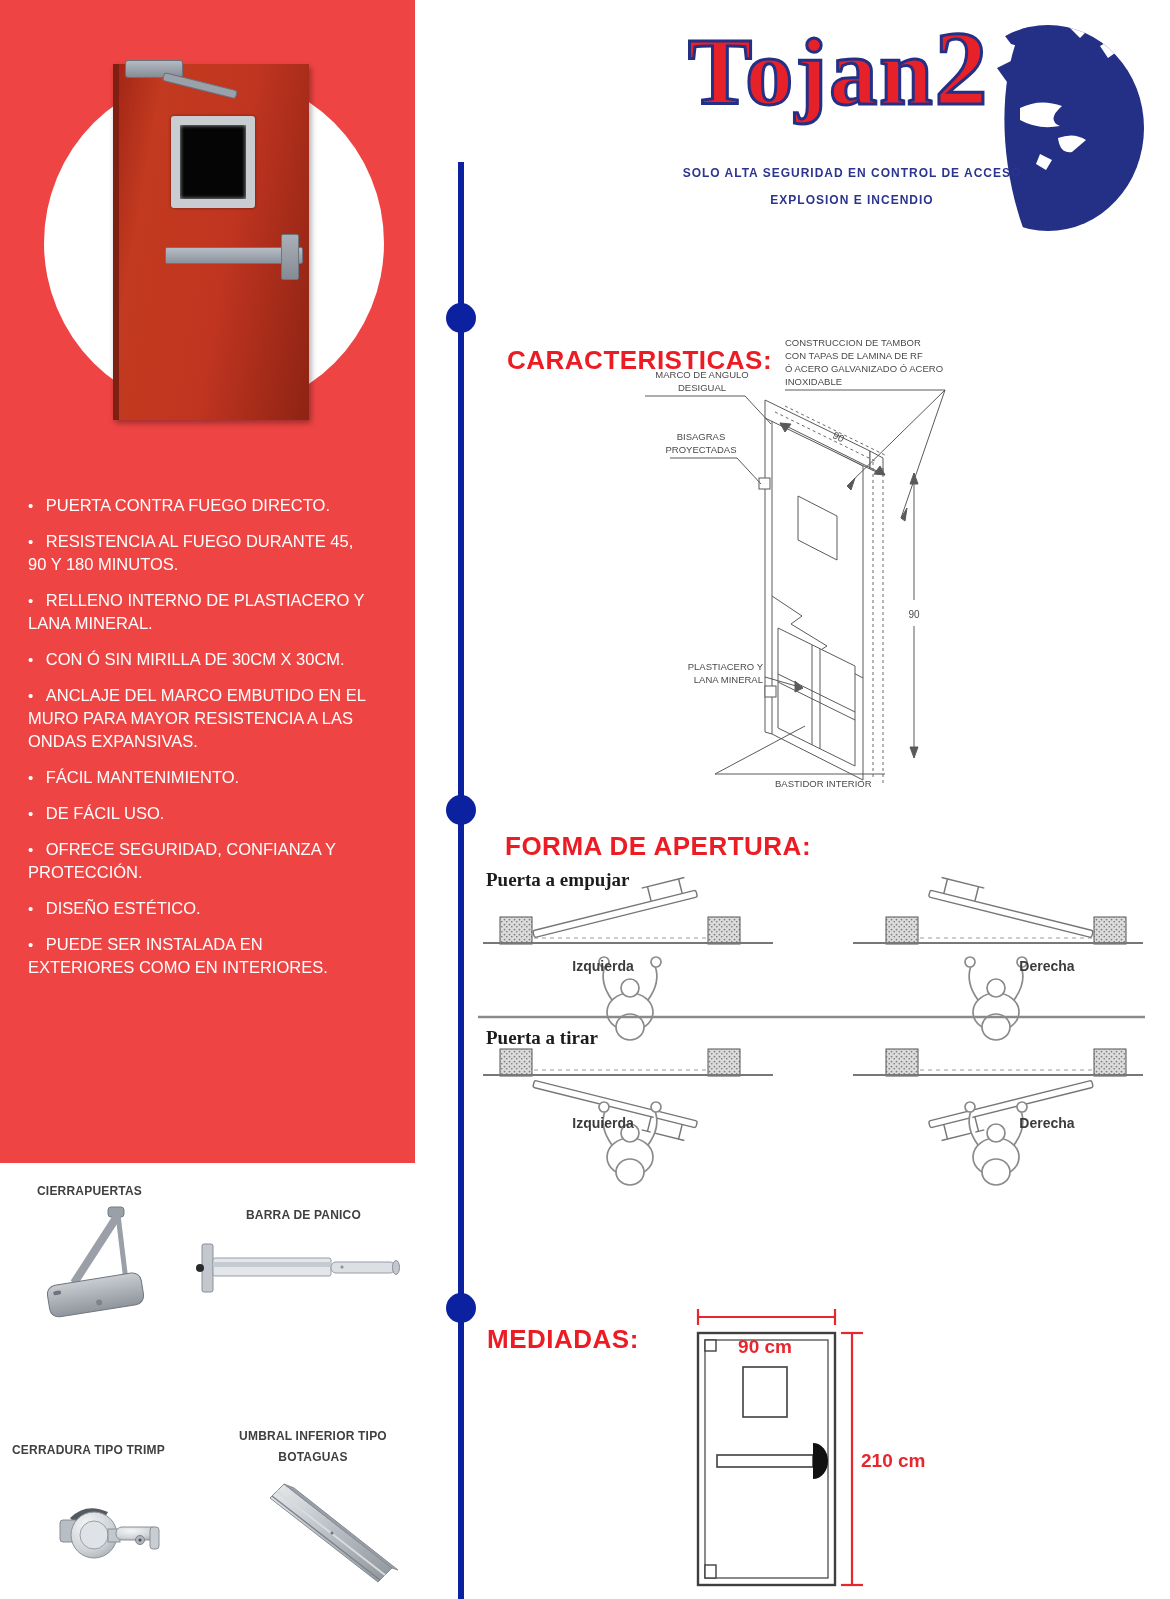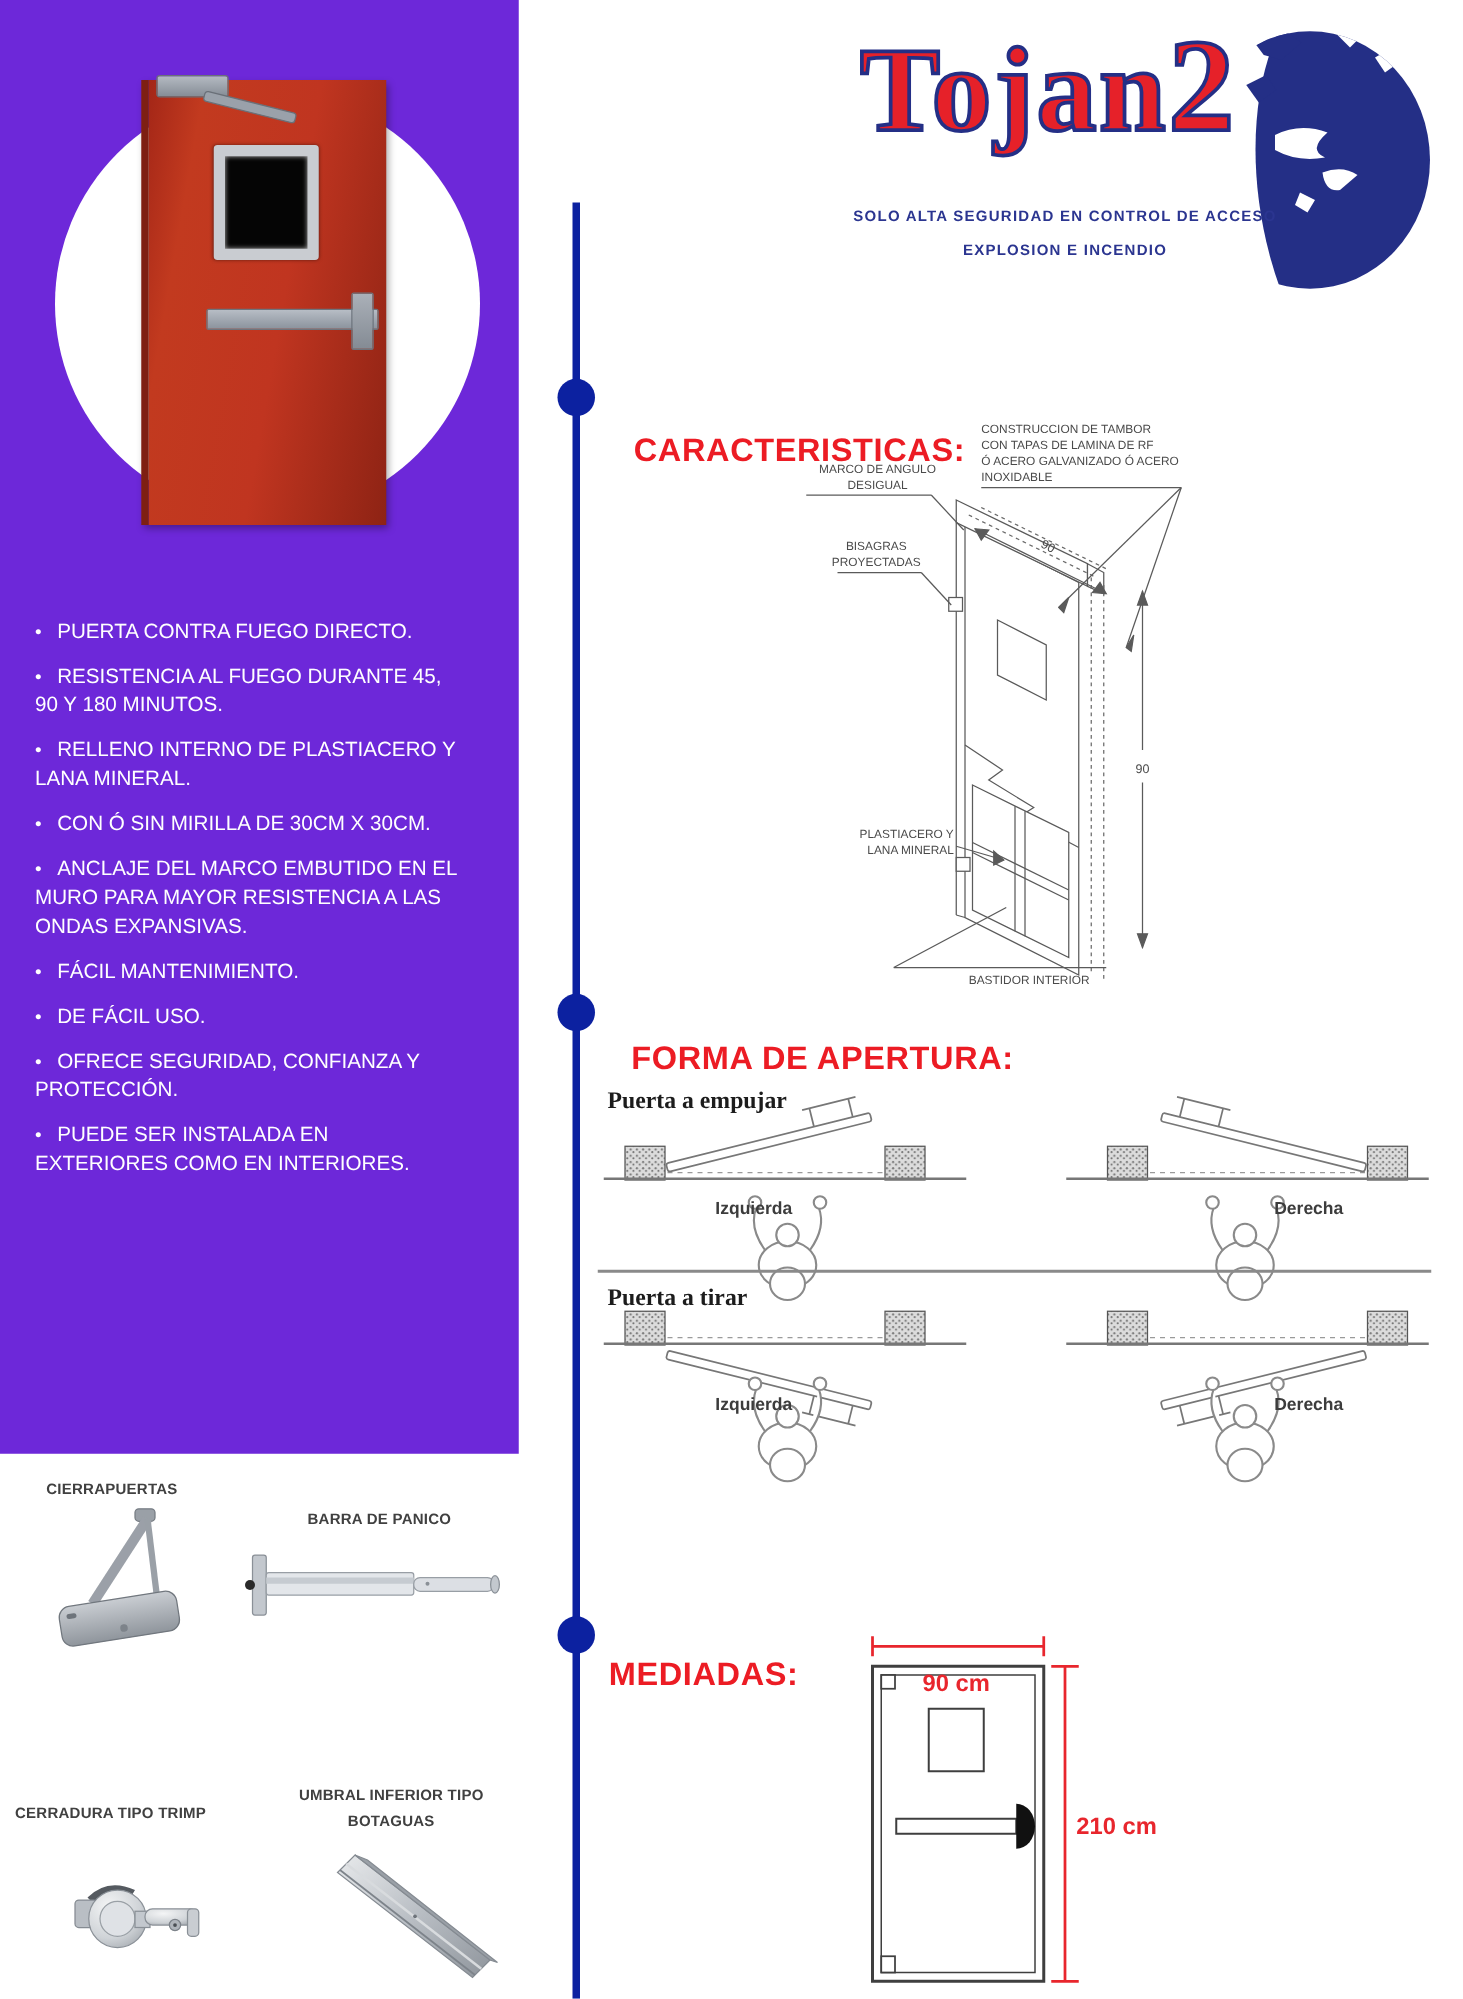--- a/index.html
+++ b/index.html
@@ -4,21 +4,21 @@
 <style>
   html,body{margin:0;padding:0;}
   body{
     width:1170px;height:1599px;position:relative;overflow:hidden;
     background:#ffffff;
     font-family:"Liberation Sans",sans-serif;
   }
   
   .blue-panel{
     position:absolute;left:0;top:0;width:415px;height:1163px;
-    background:#6d28d9;
+    background:#ef4444;
   }
   .door-circle{
     position:absolute;left:44px;top:73px;width:340px;height:340px;
     border-radius:50%;background:#ffffff;
   }
   .hero-door{
     position:absolute;left:113px;top:64px;width:190px;height:356px;
     background:linear-gradient(100deg,#a32617 0%,#c23a1f 18%,#c03520 55%,#8e2314 100%);
     border-left:6px solid #7e1f12;
     box-shadow:2px 3px 6px rgba(0,0,0,.35);
@@ -125,20 +125,21 @@
   </div>
   <ul class="bullets">
     <li>PUERTA CONTRA FUEGO DIRECTO.</li>
     <li>RESISTENCIA AL FUEGO DURANTE 45, 90 Y 180 MINUTOS.</li>
     <li>RELLENO INTERNO DE PLASTIACERO Y LANA MINERAL.</li>
     <li>CON Ó SIN MIRILLA DE 30CM X 30CM.</li>
     <li>ANCLAJE DEL MARCO EMBUTIDO EN EL MURO PARA MAYOR RESISTENCIA A LAS ONDAS EXPANSIVAS.</li>
     <li>FÁCIL MANTENIMIENTO.</li>
     <li>DE FÁCIL USO.</li>
     <li>OFRECE SEGURIDAD, CONFIANZA Y PROTECCIÓN.</li>
+    <li>DISEÑO ESTÉTICO.</li>
     <li>PUEDE SER INSTALADA EN EXTERIORES COMO EN INTERIORES.</li>
   </ul>
 </div>
 
 <div class="vline"></div>
 <div class="section-dot dot-1"></div>
 <div class="section-dot dot-2"></div>
 <div class="section-dot dot-3"></div>
 
 <div class="logo">

